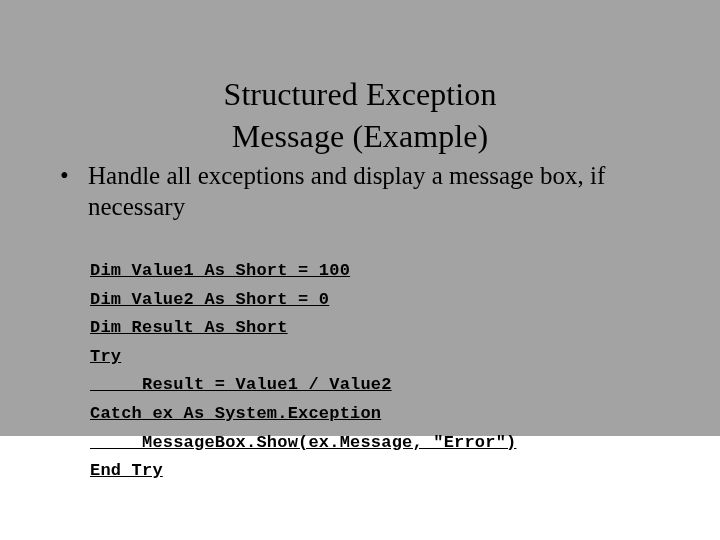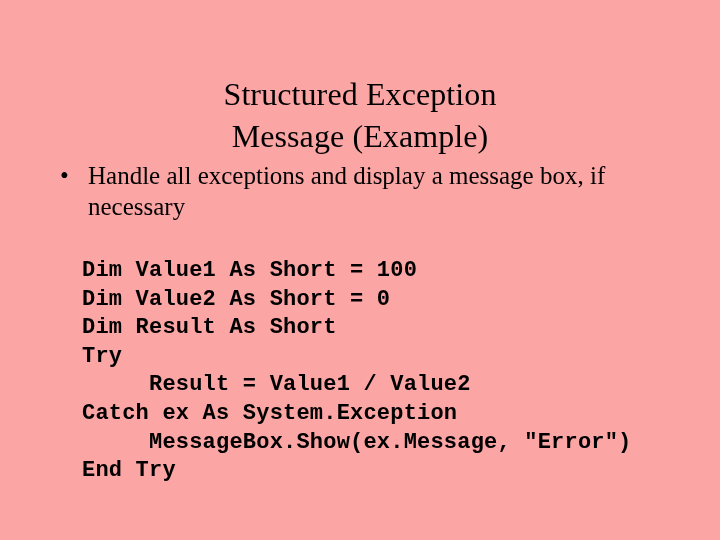--- a/index.html
+++ b/index.html
@@ -12,22 +12,22 @@
     background: #ffffff;
     font-family: "Liberation Serif", "DejaVu Serif", serif;
     color: #000000;
     overflow: hidden;
     position: relative;
   }
 
   .slide {
     position: relative;
     width: 720px;
-    height: 540px;
-    background: #fca5a5;
+    height: 436px;
+    background: #a3a3a3;
   }
 
   
   .slide-title {
     position: absolute;
     top: 52px;
     left: 60px;
     width: 600px;
     text-align: center;
     font-family: "Liberation Serif", "DejaVu Serif", serif;
@@ -68,30 +68,31 @@
     line-height: 31px;
   }
   .bullet-text {
     display: inline;
   }
 
   
   .code-block {
     position: absolute;
     top: 257px;
-    left: 82px;
+    left: 90px;
     margin: 0;
     padding: 0;
     font-family: "Liberation Mono", "DejaVu Sans Mono", monospace;
-    font-size: 22px;
+    font-size: 17px;
     line-height: 28.6px;
     font-weight: bold;
     color: #000000;
     white-space: pre;
     letter-spacing: 0.2px;
+    text-decoration: underline;
   }
   .code-line {
     display: block;
     white-space: pre;
     height: 28.6px;
   }
 </style>
 </head>
 <body>
 

